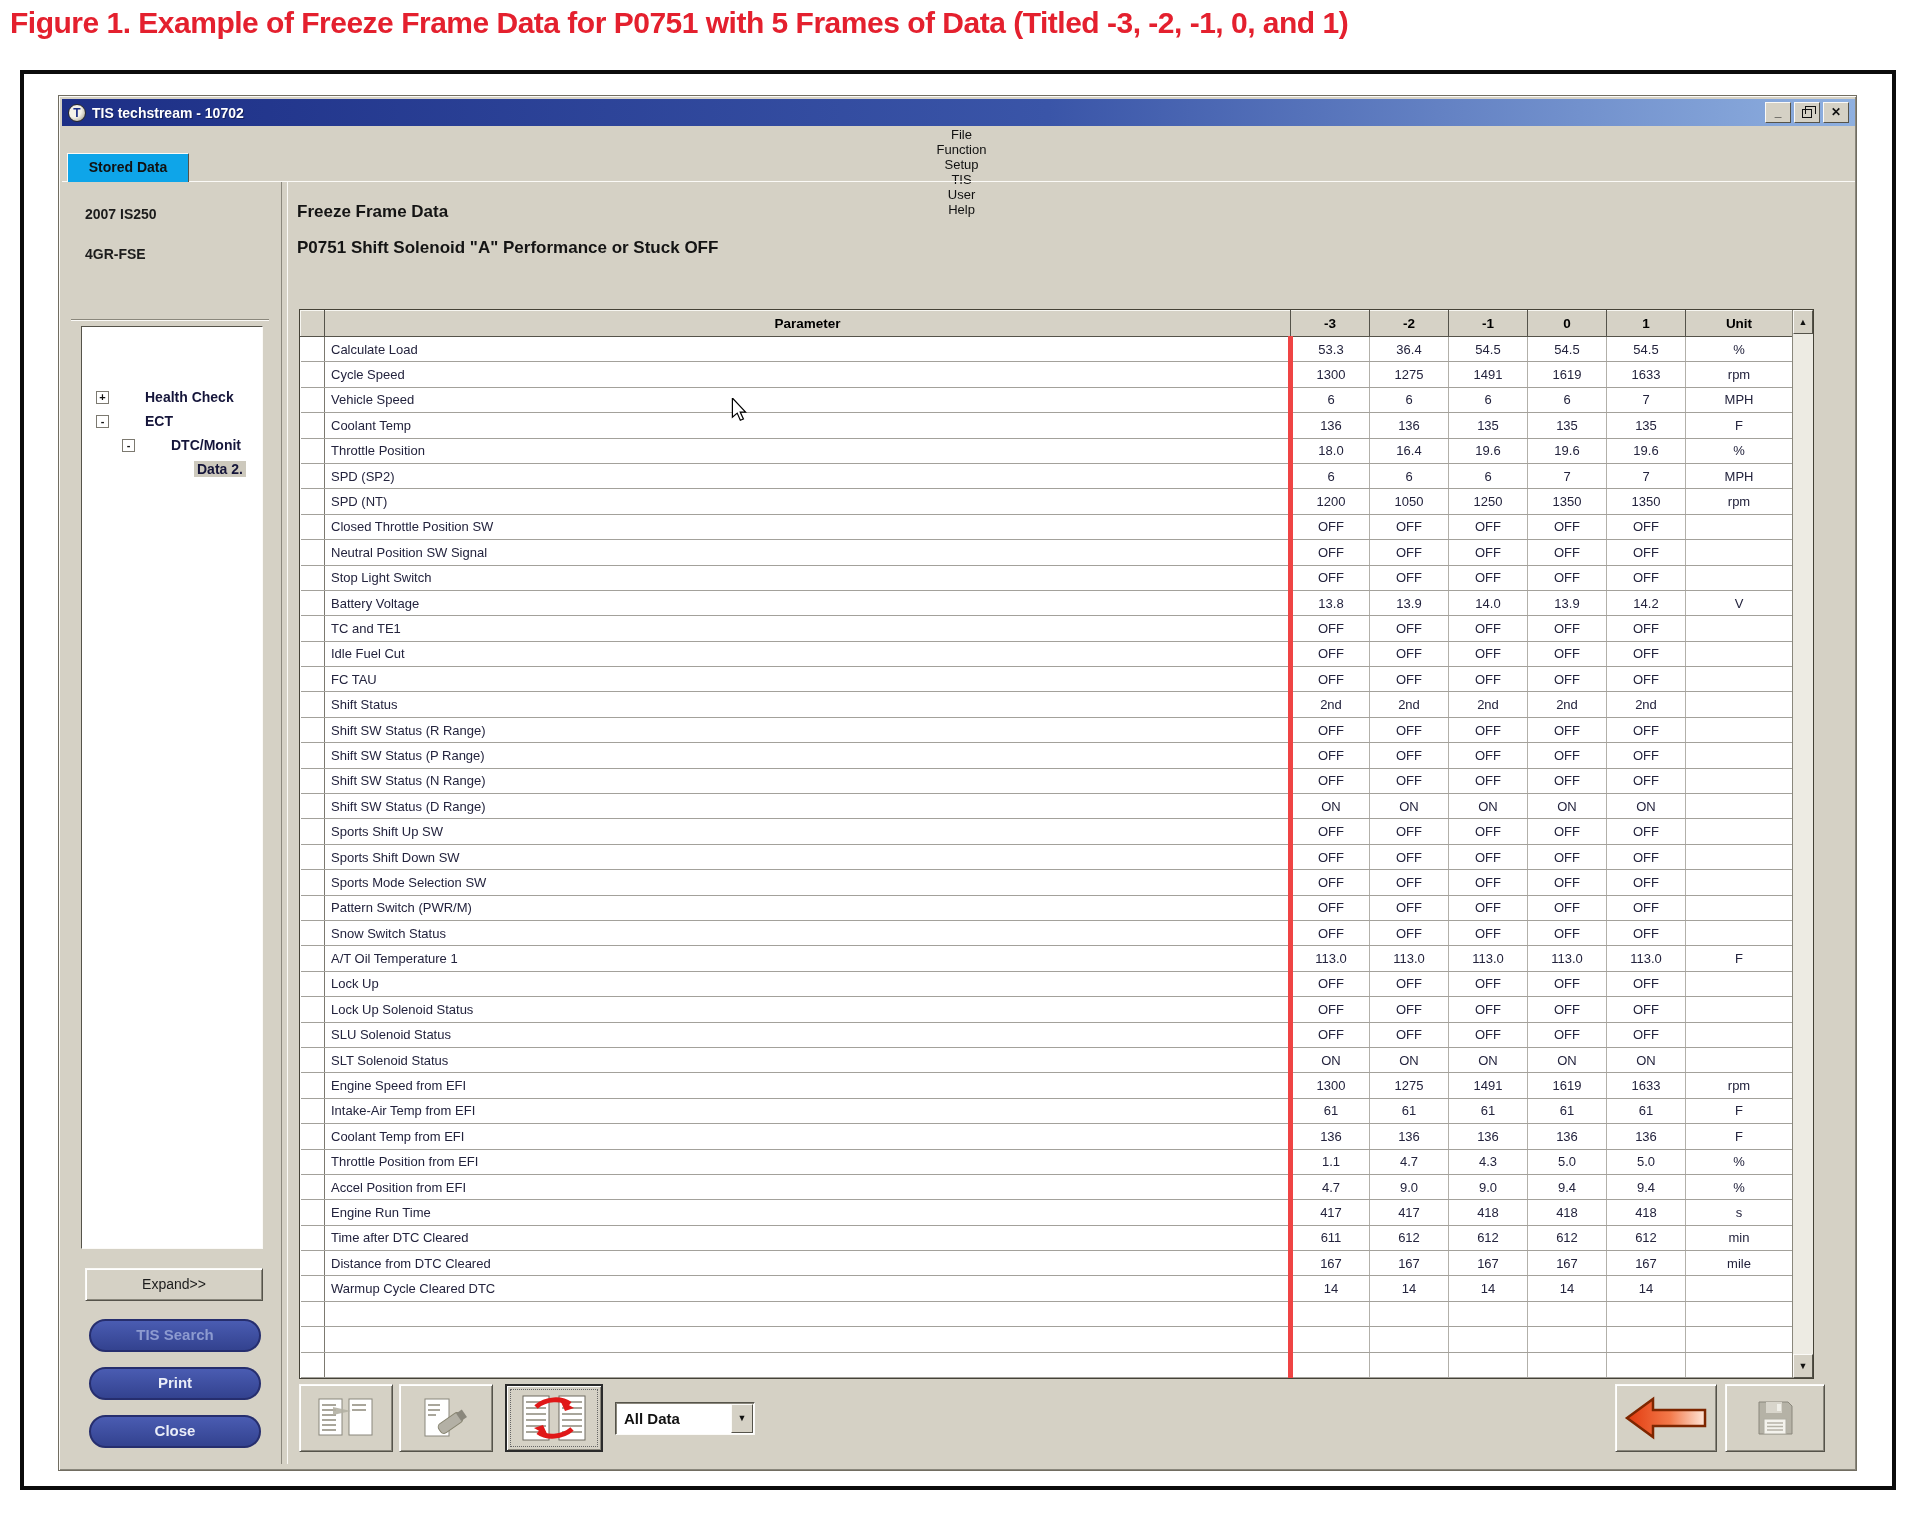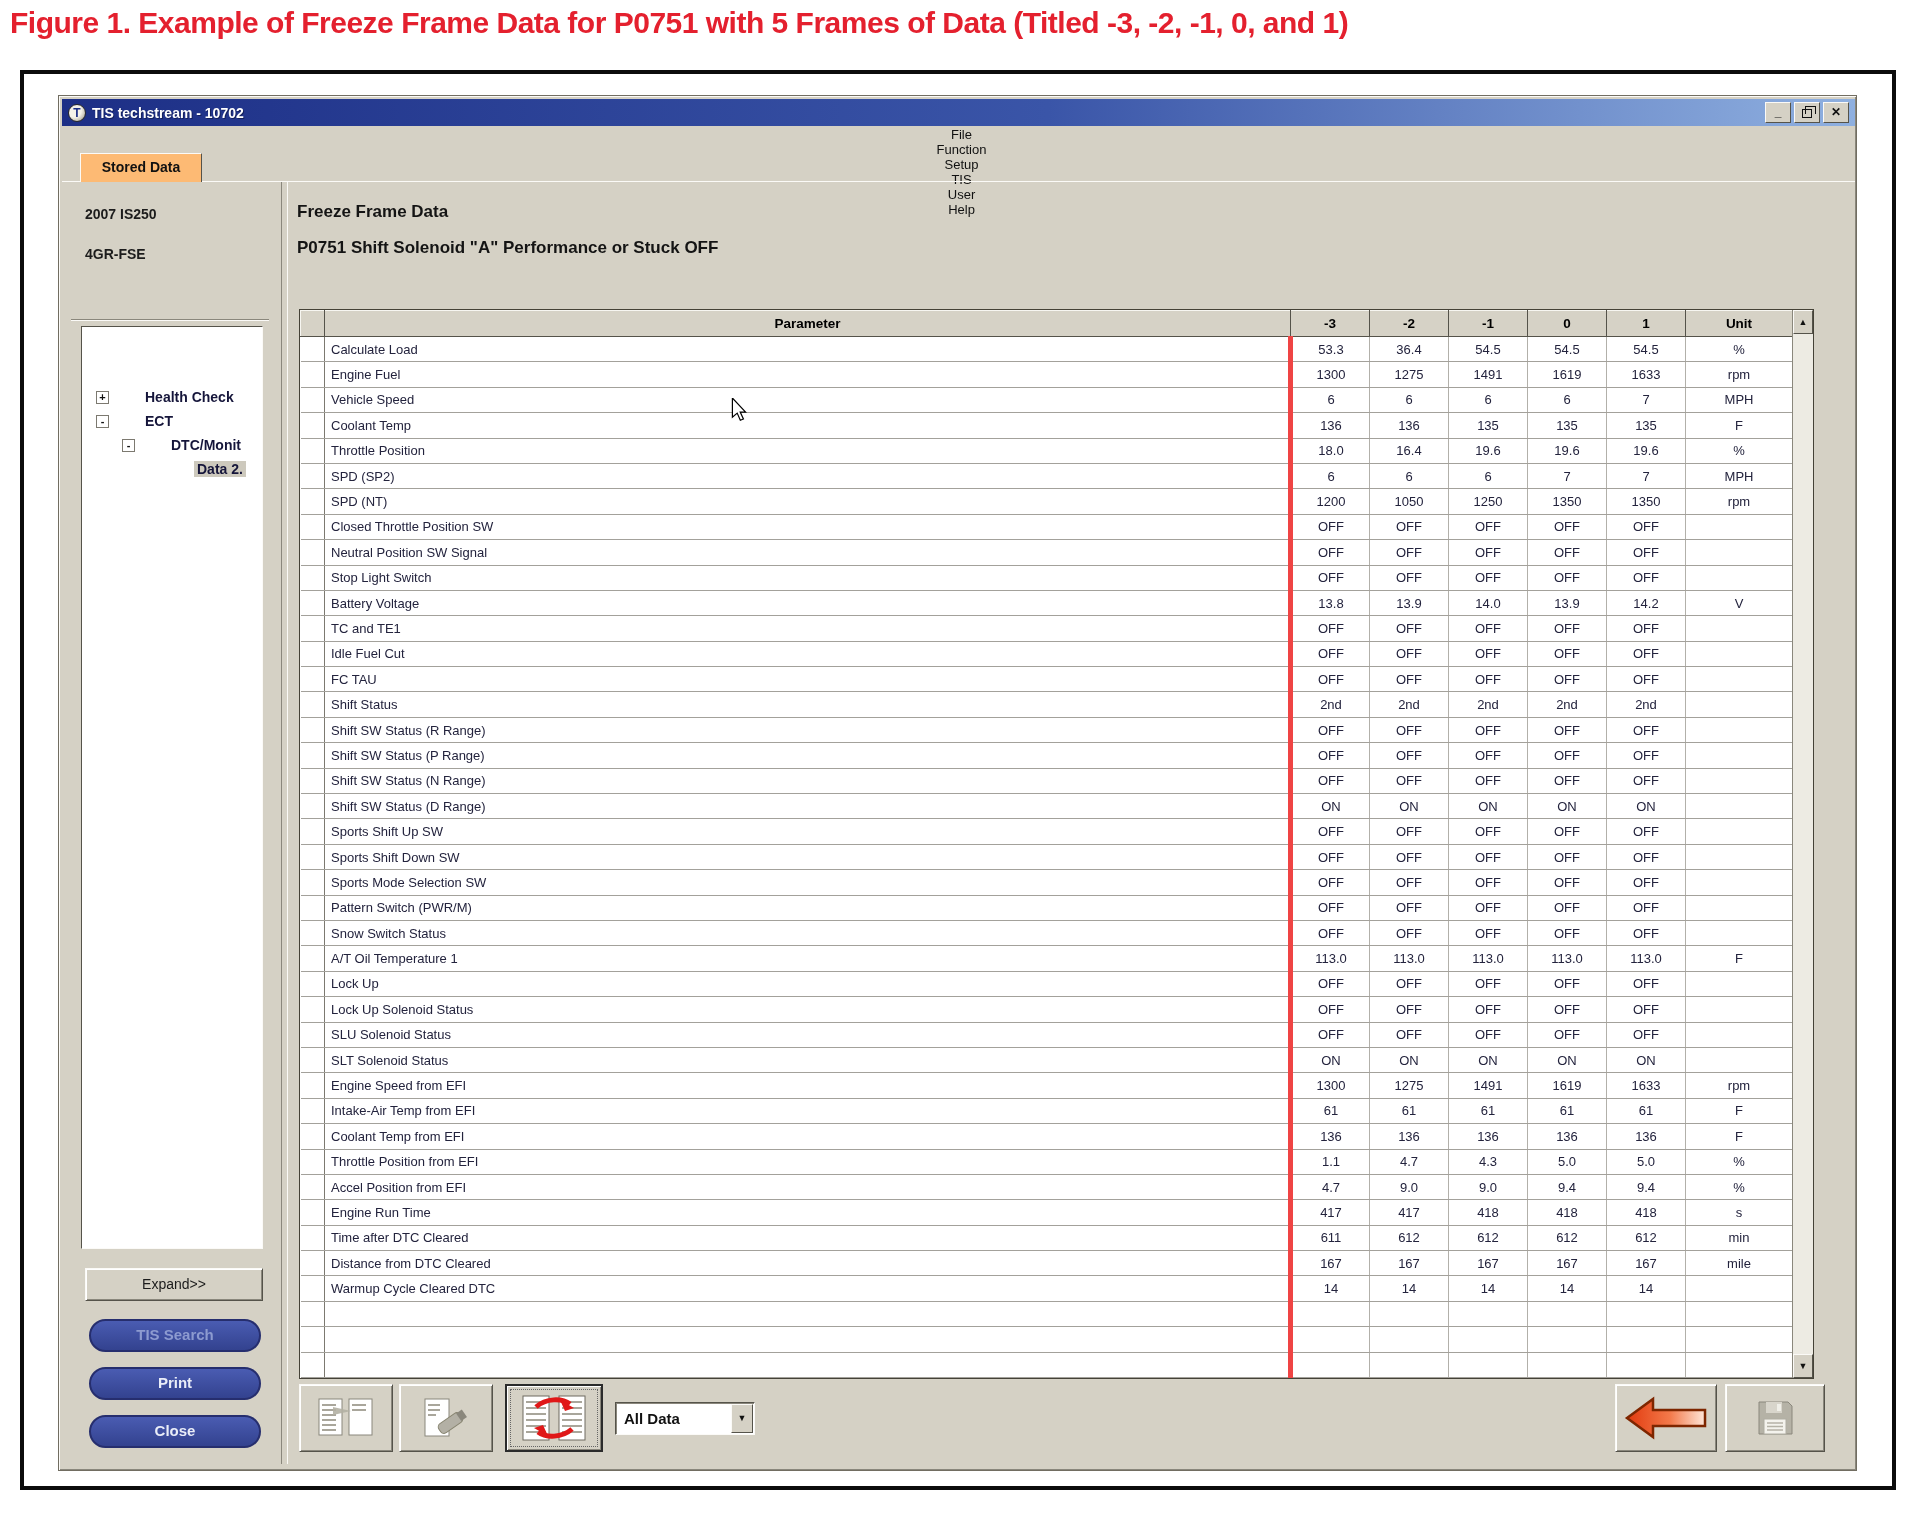--- a/index.html
+++ b/index.html
@@ -31,22 +31,22 @@
   .glyph-restore { position:relative; display:inline-block; width:10px; height:9px;
                    border:1px solid #111; background:transparent; top:2px; }
   .glyph-restore::before { content:""; position:absolute; left:2px; top:-4px; width:9px; height:7px;
                    border:1px solid #111; border-bottom:none; }
 
   .menubar { position:absolute; left:3px; top:31px; width:1793px; height:24px;
              display:flex; align-items:center; padding-left:6px;flex-direction:column; }
   .menu-item { font-size:13px; color:#111; padding:0 10px; }
 
   .tabstrip { position:absolute; left:3px; top:56px; width:1793px; height:30px; }
-  .tab { position:absolute; left:18px; top:1px; width:122px; height:29px;
-         background:#fdba74; border:1px solid #55534a; border-bottom:none;
+  .tab { position:absolute; left:5px; top:1px; width:122px; height:29px;
+         background:#0ea5e9; border:1px solid #55534a; border-bottom:none;
          border-top-color:#fbfaf7; border-left-color:#fbfaf7;
          font-size:14px; font-weight:700; text-align:center; line-height:27px; color:#111; }
   .tabline { position:absolute; left:0; top:29px; width:100%; border-top:1px solid #fbfaf7; }
 
   
   .vehicle { position:absolute; left:26px; top:108px; width:190px;
              font-size:14px; font-weight:700; color:#1c1c1c; line-height:20px; white-space:pre-line; }
   .sidebar-divider { position:absolute; left:12px; top:223px; width:198px;
              border-top:1px solid #8a877c; border-bottom:1px solid #fbfaf7; }
   .treepanel { position:absolute; left:22px; top:230px; width:182px; height:923px;
@@ -200,21 +200,21 @@
               <td class="param">Calculate Load</td>
               <td class="value">53.3</td>
               <td class="value">36.4</td>
               <td class="value">54.5</td>
               <td class="value">54.5</td>
               <td class="value">54.5</td>
               <td class="unit">%</td>
             </tr>
             <tr>
               <td class="gutter"></td>
-              <td class="param">Engine Fuel</td>
+              <td class="param">Cycle Speed</td>
               <td class="value">1300</td>
               <td class="value">1275</td>
               <td class="value">1491</td>
               <td class="value">1619</td>
               <td class="value">1633</td>
               <td class="unit">rpm</td>
             </tr>
             <tr>
               <td class="gutter"></td>
               <td class="param">Vehicle Speed</td>

